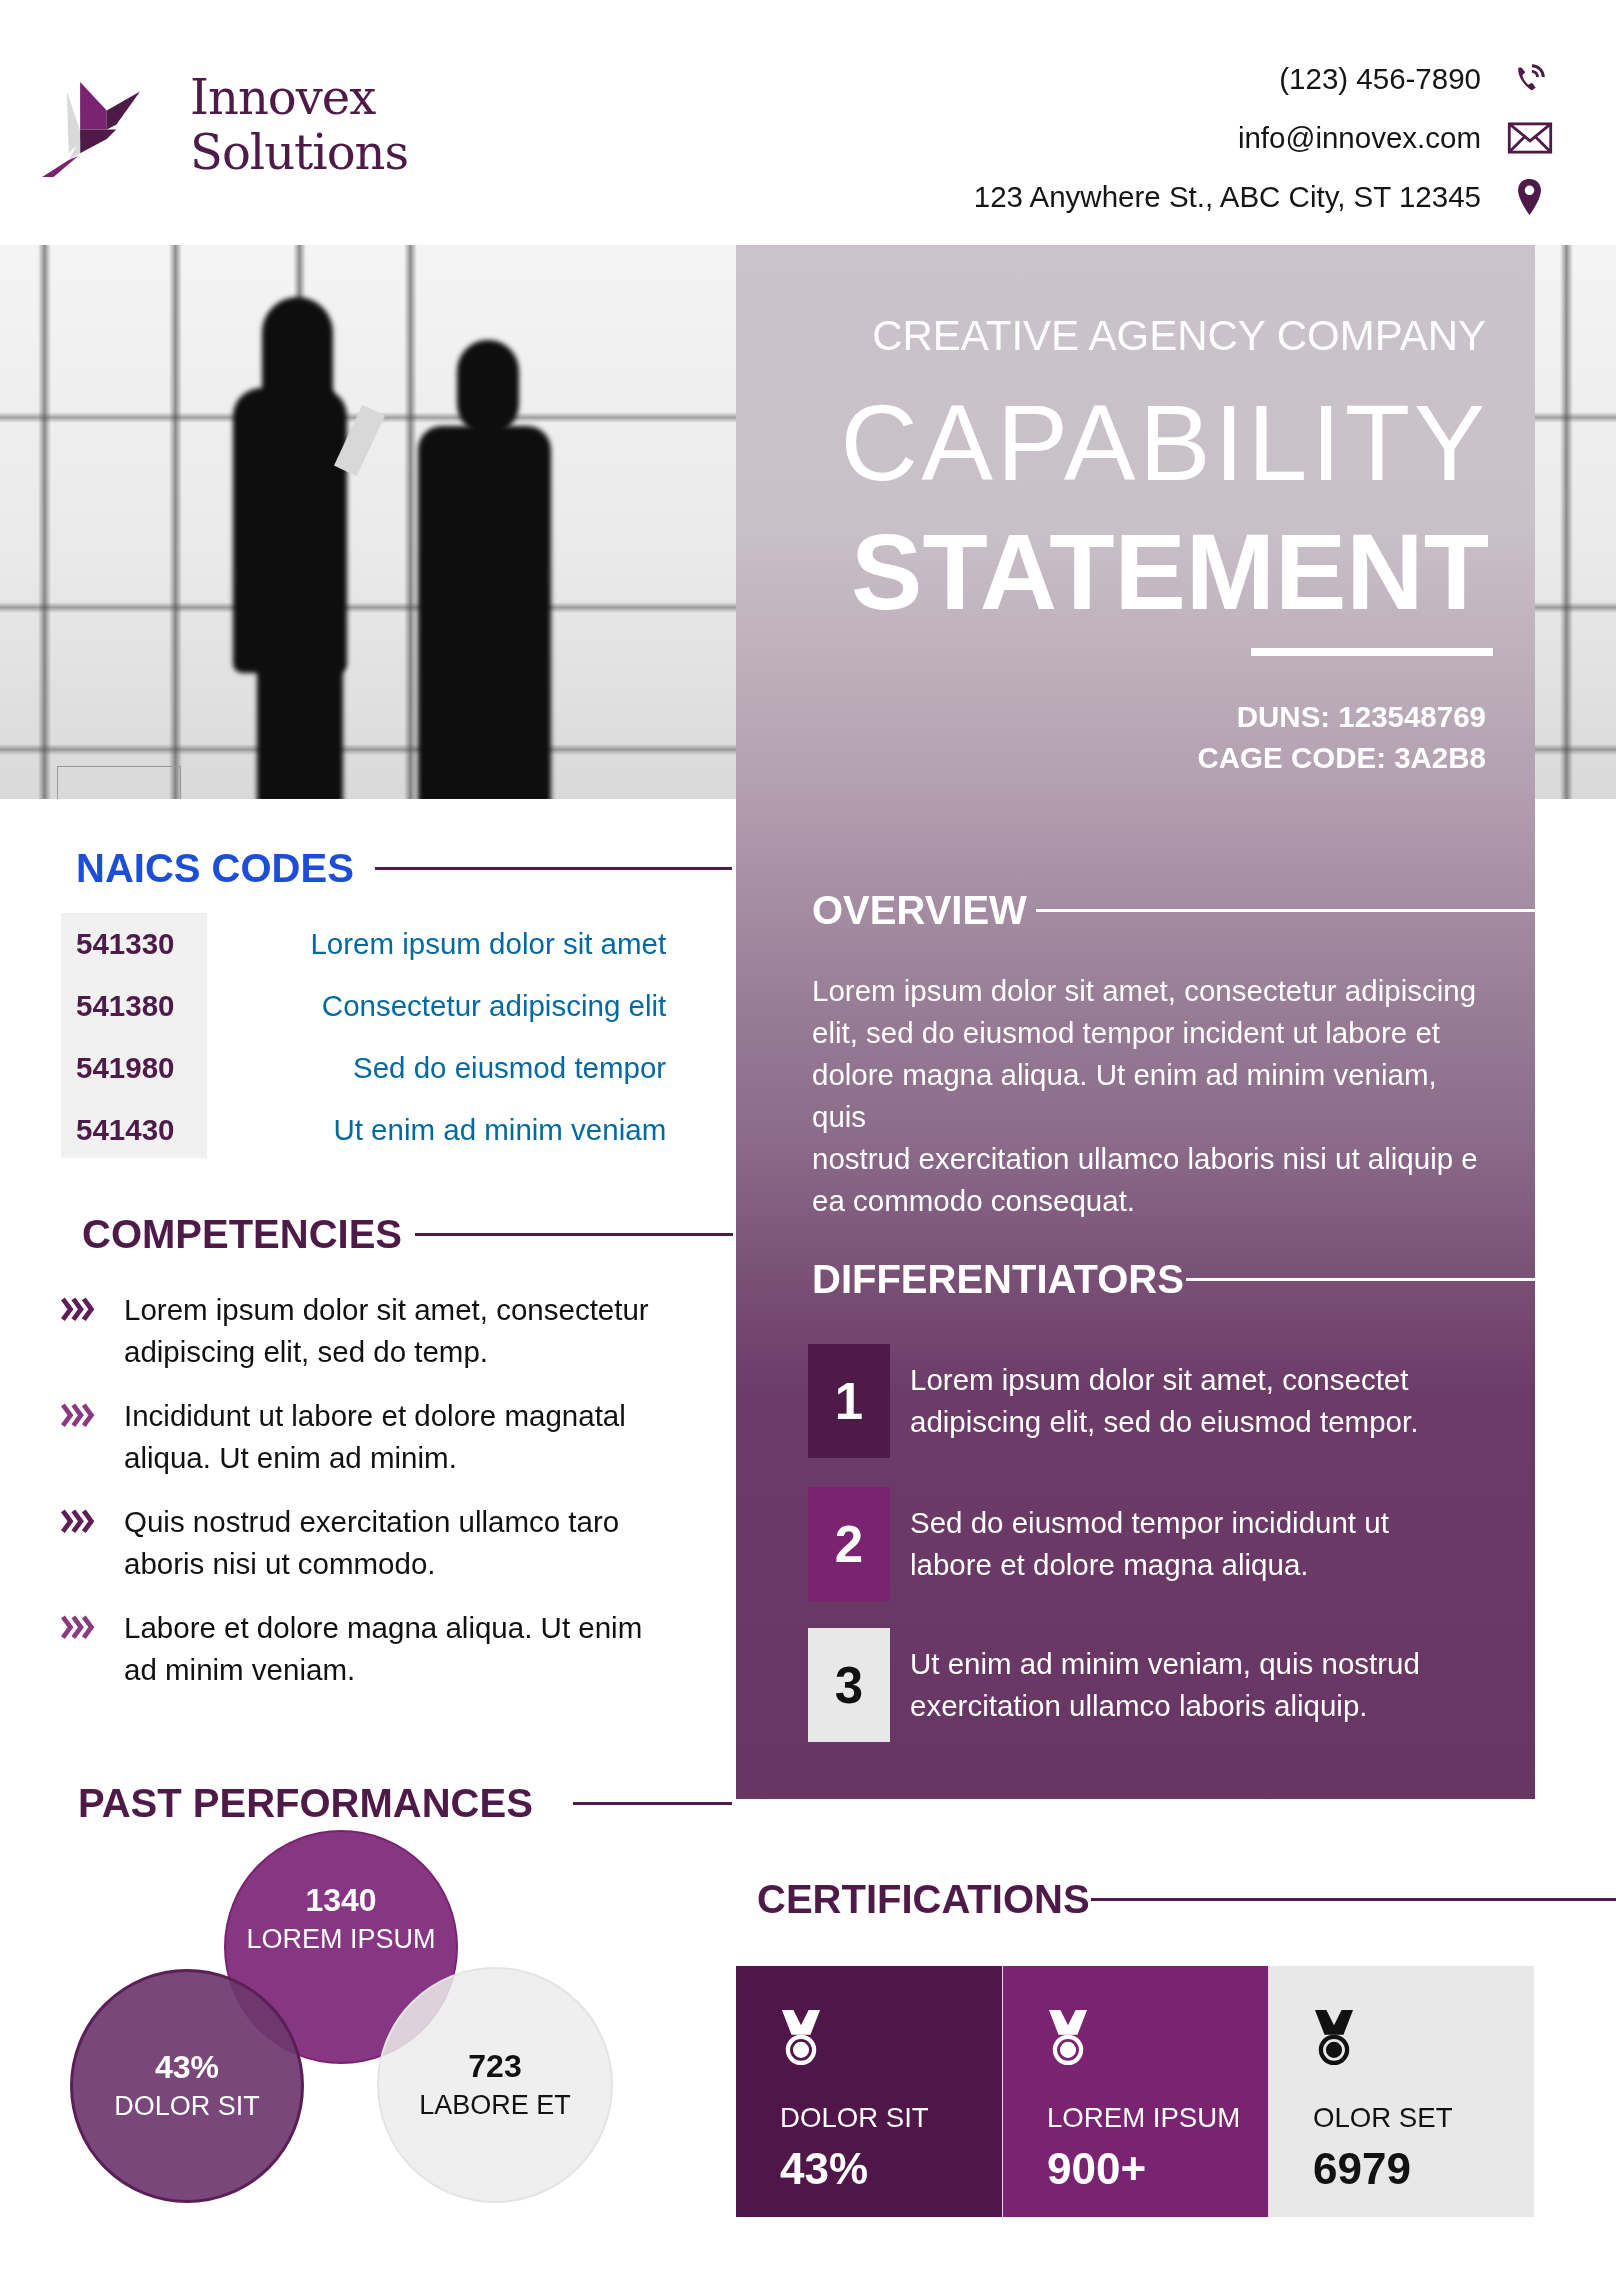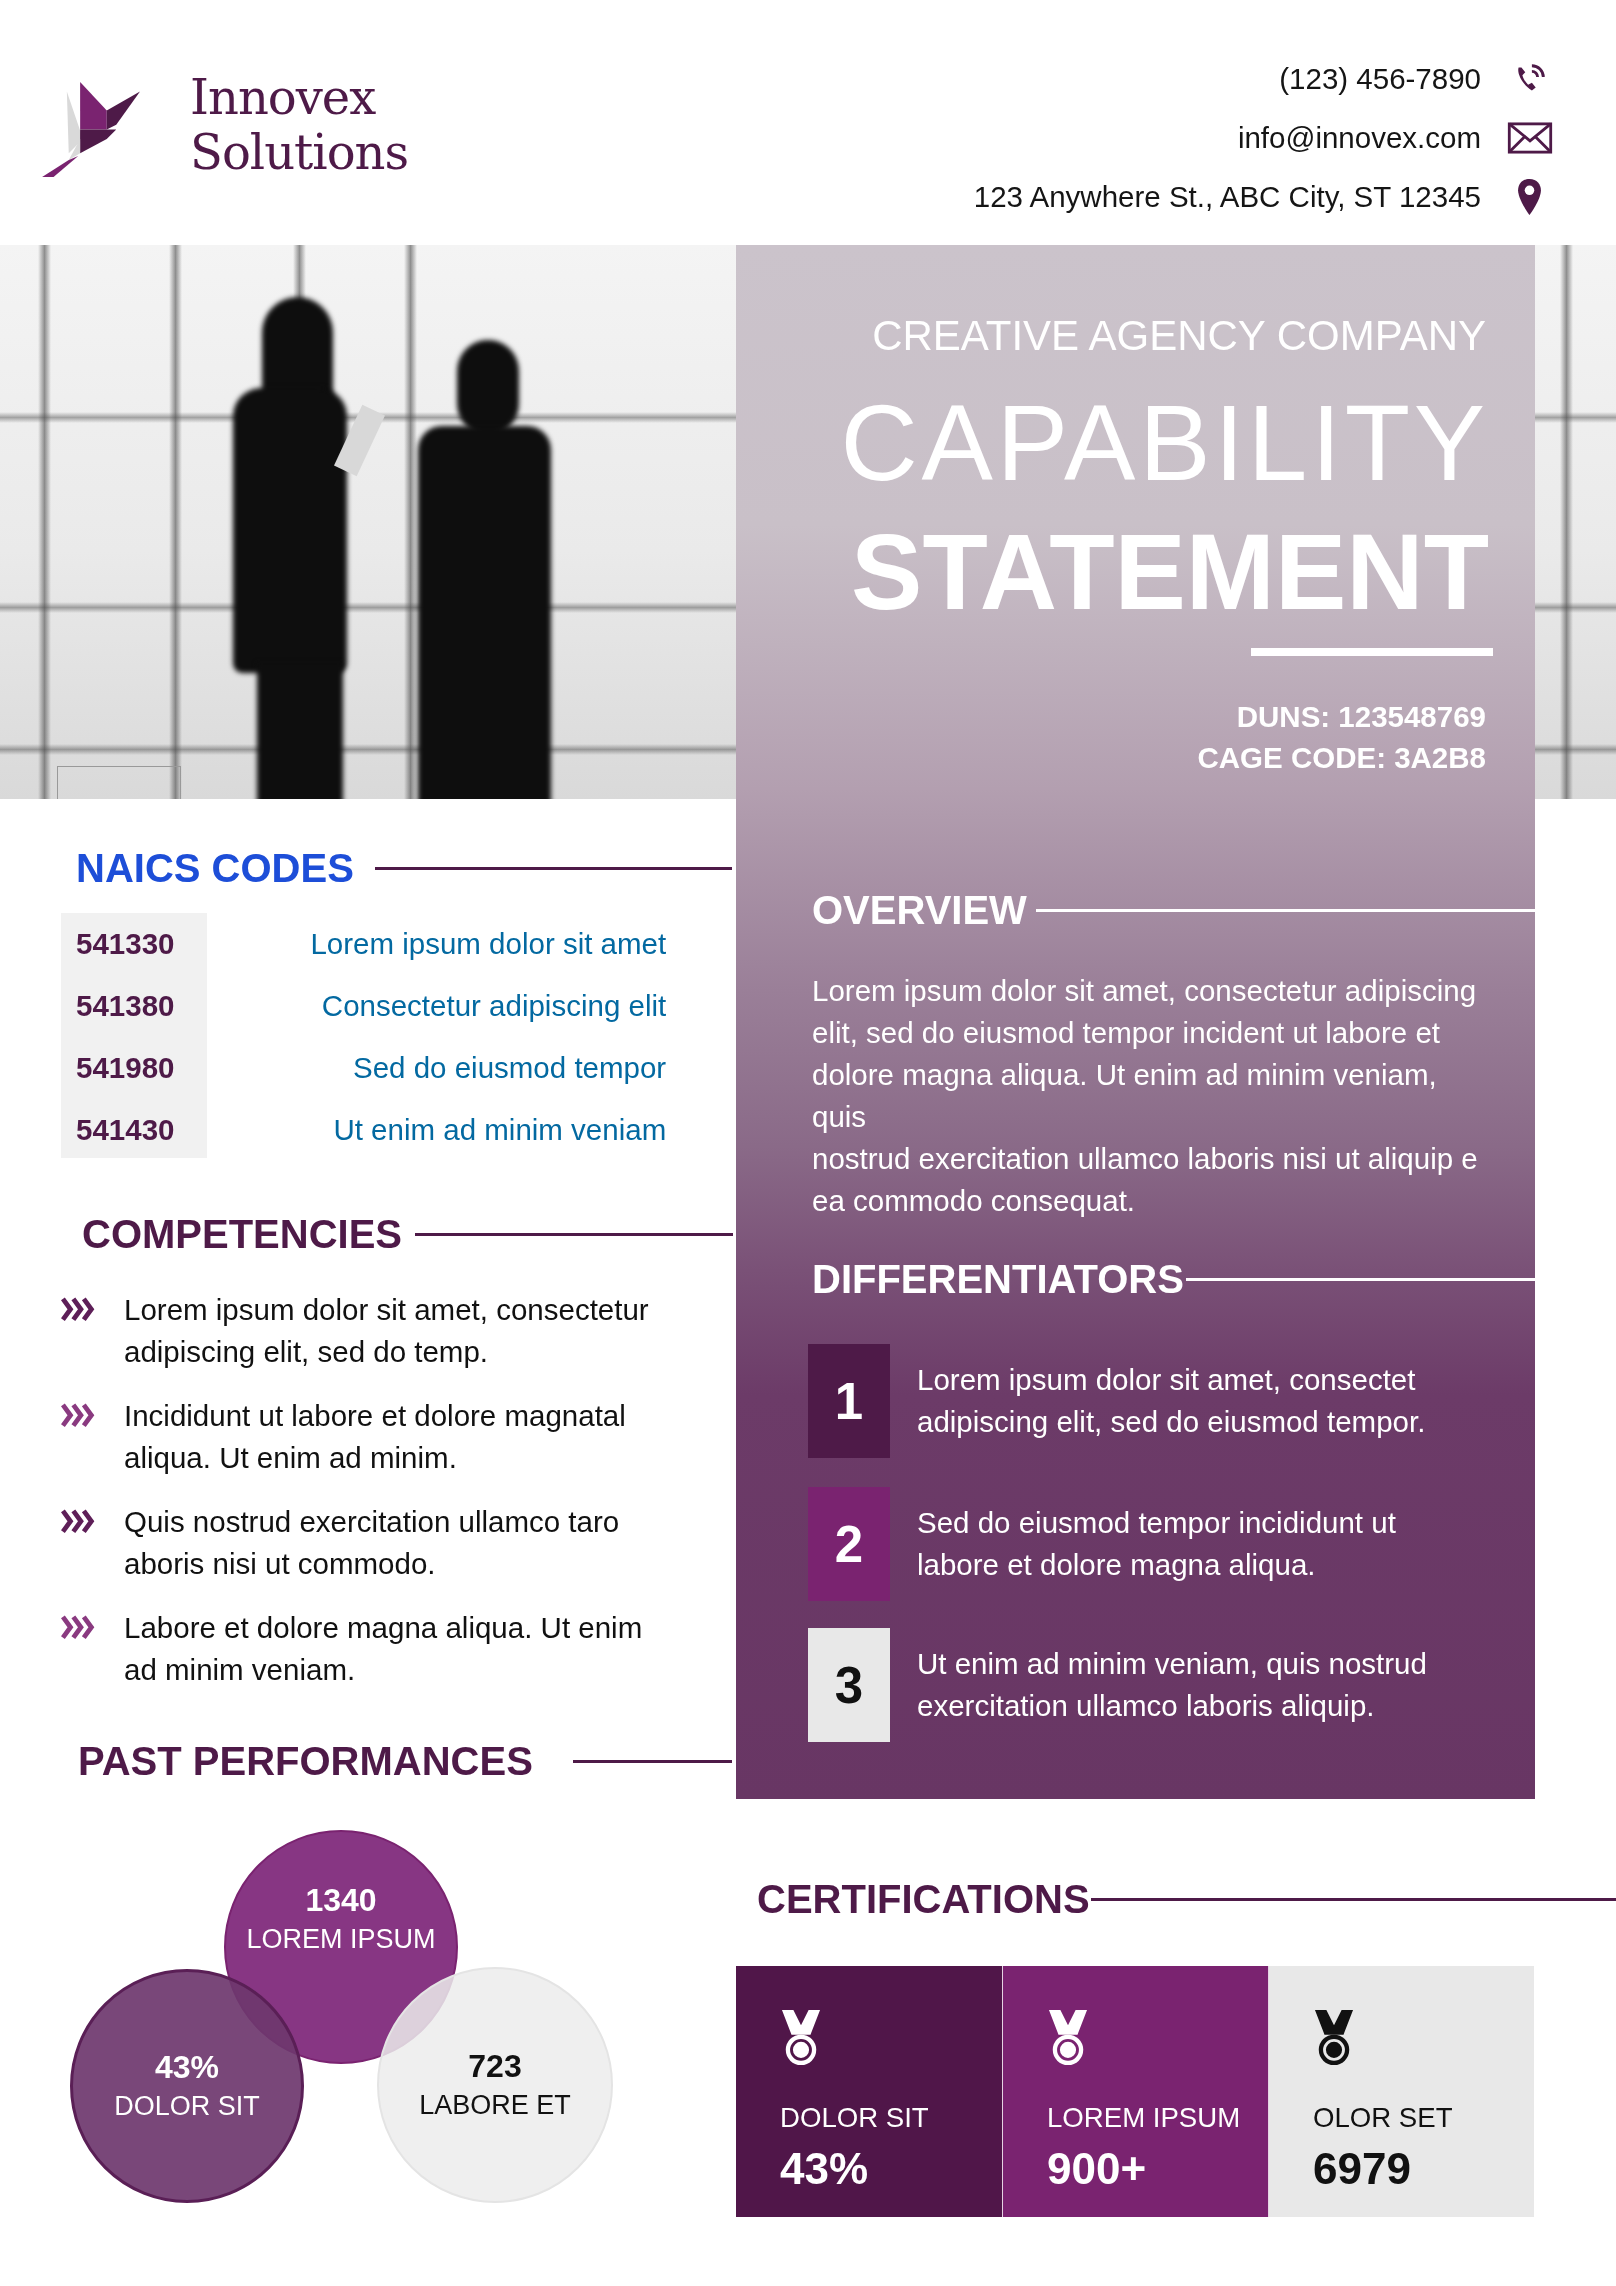--- a/index.html
+++ b/index.html
@@ -29,21 +29,21 @@
   .panel-rule { position: absolute; right: 42px; top: 403px; width: 242px; height: 7.6px; background: #ffffff; }
   .panel-id { position: absolute; right: 49px; font-size: 29.5px; color: #ffffff; font-weight: bold; }
 
   .sec-head { position: absolute; display: flex; align-items: center; font-weight: bold; font-size: 40px; }
   .sec-head .rule { height: 3.8px; margin-left: 9.5px; }
 
   .ov-text { position: absolute; left: 76px; top: 725px; width: 685px; font-size: 29.5px; line-height: 42px; color: #ffffff; }
 
   .diff-item { position: absolute; left: 72px; width: 704px; height: 114px; display: flex; align-items: center; }
   .diff-num { width: 82px; height: 114px; display: flex; align-items: center; justify-content: center; font-size: 51px; font-weight: bold; }
-  .diff-text { margin-left: 27px; font-size: 29.5px; line-height: 42px; color: #ffffff; }
+  .diff-text { margin-left: 20px; font-size: 29.5px; line-height: 42px; color: #ffffff; }
 
   
   .naics { position: absolute; left: 61px; top: 913px; width: 609px; }
   .naics-bg { position: absolute; left: 0; top: 0; width: 146px; height: 245px; background: #f1f1f1; }
   .naics-row { position: relative; height: 62px; display: flex; align-items: center; }
   .naics-code { width: 146px; padding-left: 15px; font-size: 29.5px; color: #4e1a48; font-weight: bold; }
   .naics-desc { width: 481px; text-align: right; padding-right: 3.8px; font-size: 29.5px; color: #0369a1; }
 
   .comp-list { position: absolute; left: 61px; top: 1289px; width: 609px; }
   .comp-item { display: flex; margin-bottom: 22px; }
@@ -239,21 +239,21 @@
     <span class="comp-icon"><svg width="38" height="28.5" viewBox="0 0 40 30">
           <path d="M2 4 L10 15 L2 26 M13 4 L21 15 L13 26 M24 4 L32 15 L24 26" stroke="#8a3a80" stroke-width="5" fill="none"></path>
         </svg></span>
     <div class="comp-text">
         <div>Labore et dolore magna aliqua. Ut enim</div>
         <div>ad minim veniam.</div>
       </div>
   </div>
 </div>
 
-<div class="sec-head" style="left:78px; top:1739px; width:654px; color:#4e1a48;">
+<div class="sec-head" style="left:78px; top:1781px; width:654px; color:#4e1a48;">
   <span>PAST PERFORMANCES</span>
   <span class="rule" style="flex:1; margin-left:40px; background:#4e1a48;"></span>
 </div>
 
 <div class="circle" style="left:224px; top:1830px; width:234px; height:234px; background:#873683; border:2.9px solid #7a2370; color:#fff;">
   <div class="val" style="margin-top:-57px">1340</div>
   <div class="lbl">LOREM IPSUM</div>
 </div>
 <div class="circle" style="left:70px; top:1969px; width:234px; height:234px; background:rgba(110,55,110,0.92); border:3.8px solid #5a1f56; color:#fff;">
   <div class="val">43%</div>

